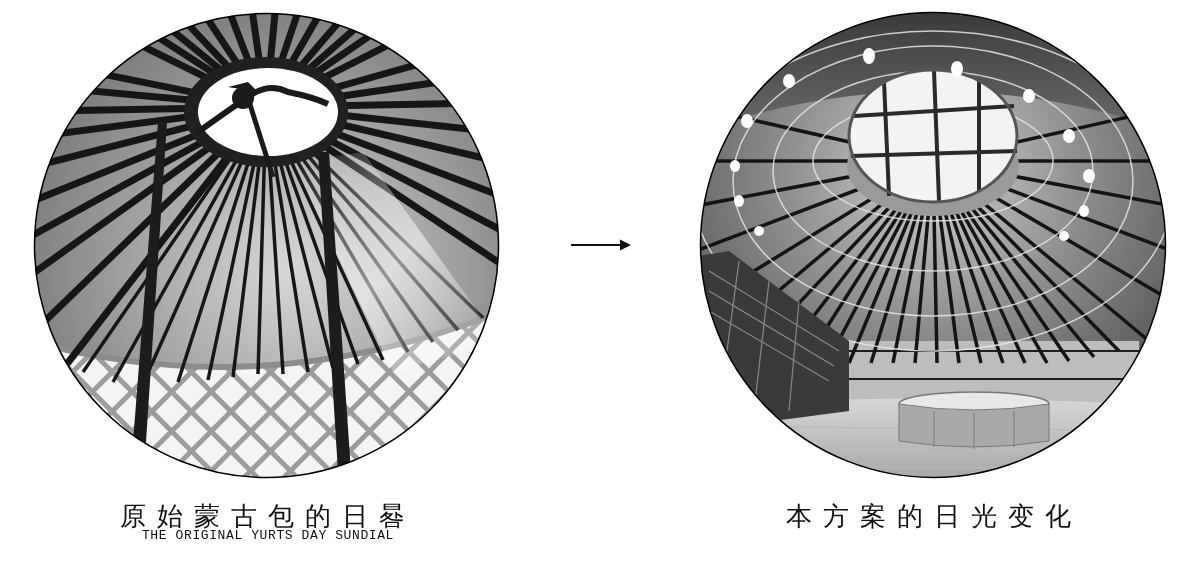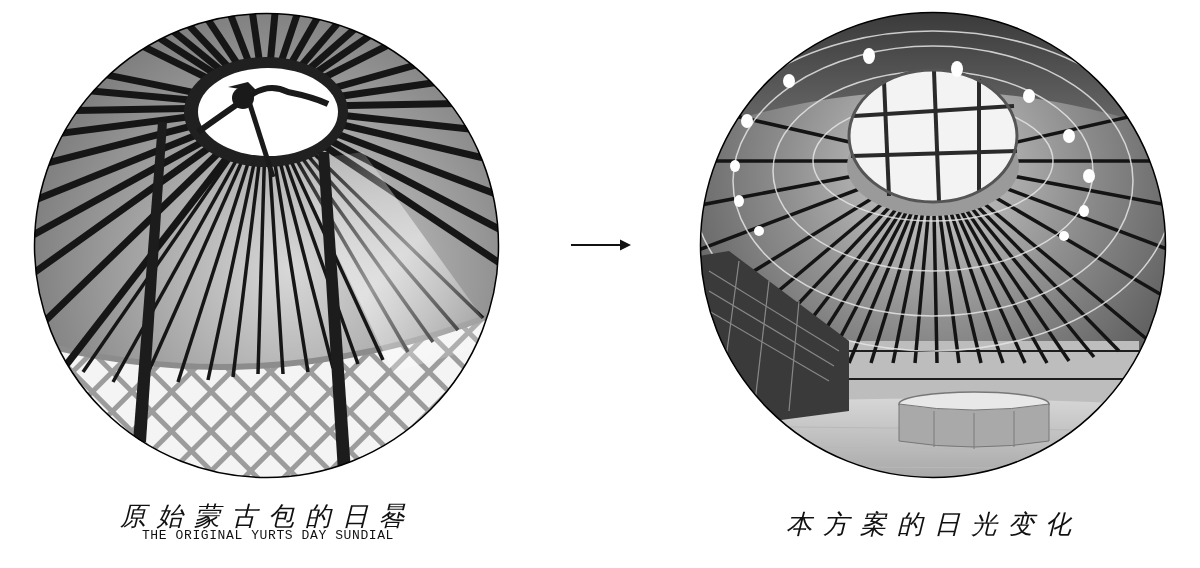--- a/index.html
+++ b/index.html
@@ -4,25 +4,25 @@
 <style>
   html, body { margin: 0; padding: 0; background: #ffffff; }
   body { width: 1200px; height: 568px; position: relative; overflow: hidden;
          font-family: "DejaVu Sans", "Liberation Sans", sans-serif; }
   .panel { position: absolute; }
   .circle-svg { position: absolute; display: block; }
   #left-circle { left: 33px; top: 12px; width: 467px; height: 467px; }
   #right-circle { left: 699px; top: 11px; width: 468px; height: 468px; }
   .caption { position: absolute; text-align: center; color: #111; }
   .caption .zh { display: block; font-size: 26px; letter-spacing: 11px; line-height: 28px;
-                 font-weight: 400; white-space: nowrap; font-family: "DejaVu Sans", sans-serif; font-style: italic; }
+                 font-weight: 400; white-space: nowrap; font-family: "DejaVu Sans", sans-serif; }
   .caption .en { display: block; font-size: 13px; line-height: 13px; letter-spacing: 0.6px;
                  white-space: nowrap; font-family: Liberation Mono, monospace; margin-top: -1px; }
   #caption-left { left: 118px; top: 502px; width: 300px; }
-  #caption-right { left: 784px; top: 502px; width: 300px; margin-top: 8px; }
+  #caption-right { left: 784px; top: 502px; width: 300px; }
   #arrow { position: absolute; left: 570px; top: 238px; width: 62px; height: 14px; }
 </style>
 </head>
 <body>
 
 <div class="panel">
   <svg id="left-circle" class="circle-svg" viewBox="0 0 467 467" aria-label="Interior view of traditional Mongolian yurt roof frame with crown ring, radial roof poles, two support columns and lattice wall">
     <defs>
       <clipPath id="lc">
           <circle cx="233.5" cy="233.5" r="232"></circle>

